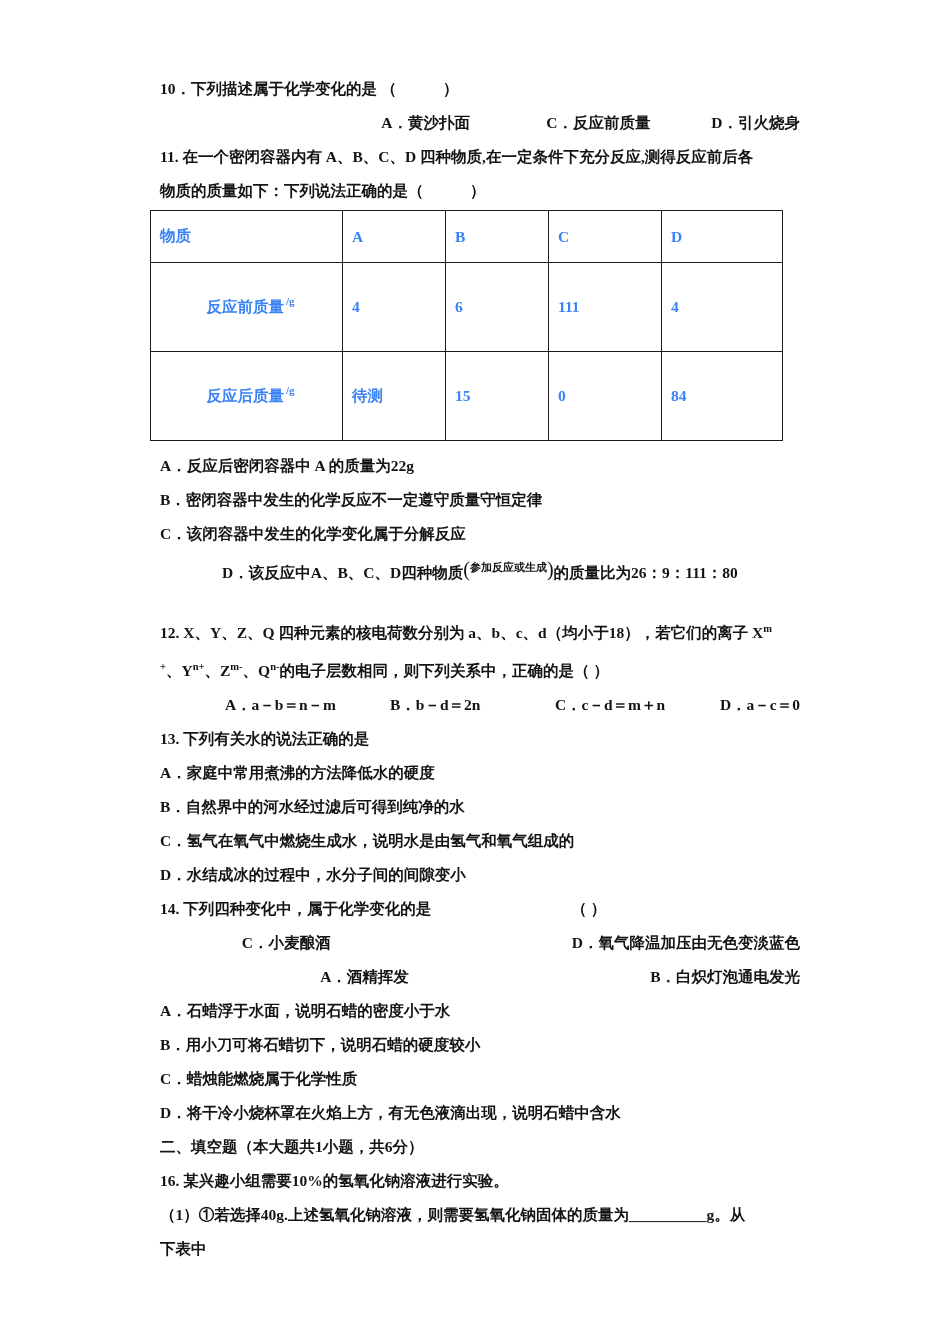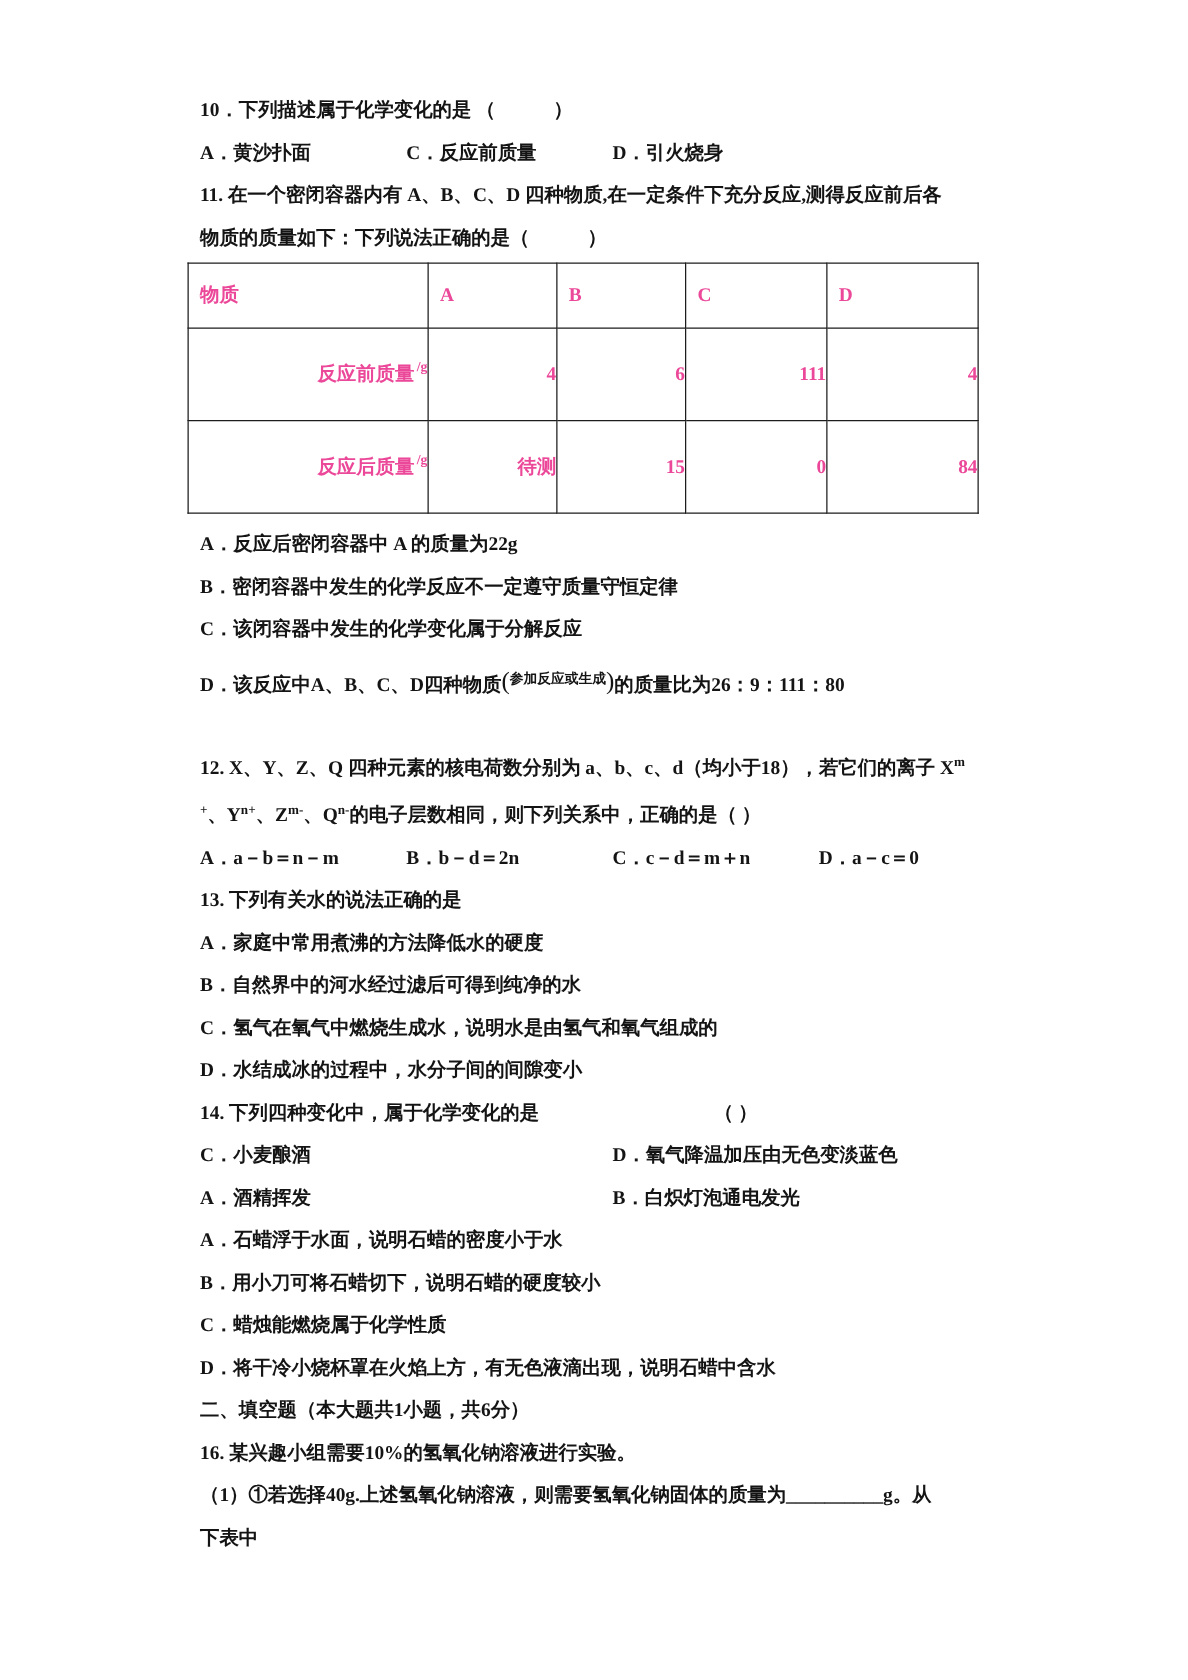--- a/index.html
+++ b/index.html
@@ -7,43 +7,43 @@
   body { font-family:"Liberation Serif","DejaVu Serif",serif; }
   .page {
     position:relative; width:950px; height:1344px;
     background:#ffffff; overflow:hidden;
   }
   .content {
     padding:72px 150px 0 160px;
     color:#141414; font-weight:700; font-size:15.5px;
   }
   .line { line-height:34px; white-space:pre; }
-  .opts-row { display:flex; line-height:34px; white-space:pre; }
+  .opts-row { display:flex; line-height:34px; white-space:pre;justify-content:flex-end; }
   .opt-slot { width:165px; flex:0 0 auto; }
   .opt-slot-wide { width:330px; flex:0 0 auto; }
   .mt8  { margin-top:8px; }
   .mt18 { margin-top:18px; }
   .gap140 { margin-left:140px; }
 
   table.mass-table {
     border-collapse:collapse; table-layout:fixed;
     margin-left:-10px; margin-top:2px; width:632px;
   }
   .mass-table td {
     border:1px solid #1c1c1c; padding-left:9px;
     vertical-align:middle; font-weight:700; font-size:15.5px;
-    color:#ec4899; white-space:pre;
+    color:#3b82f6; white-space:pre;
   }
   .mass-table tr.hdr td  { height:52px; }
-  .mass-table tr.data td { height:74px;text-align:right; }
+  .mass-table tr.data td { height:89px; }
 
   sup.unit { font-size:11px; margin-left:2px; position:relative; top:-1px; }
   sup.sup  { font-size:10.5px; }
 
-  .optd { line-height:52px; }
+  .optd { line-height:40px;text-align:center; }
   .paren-big   { font-size:20px; font-weight:400; position:relative; top:-2px; }
   .paren-inner { font-size:11px; position:relative; top:-7px; }
 </style>
 </head>
 <body>
 
 <div class="page">
   <div class="content">
 
     <div class="line">10．下列描述属于化学变化的是 （　　　）</div>

